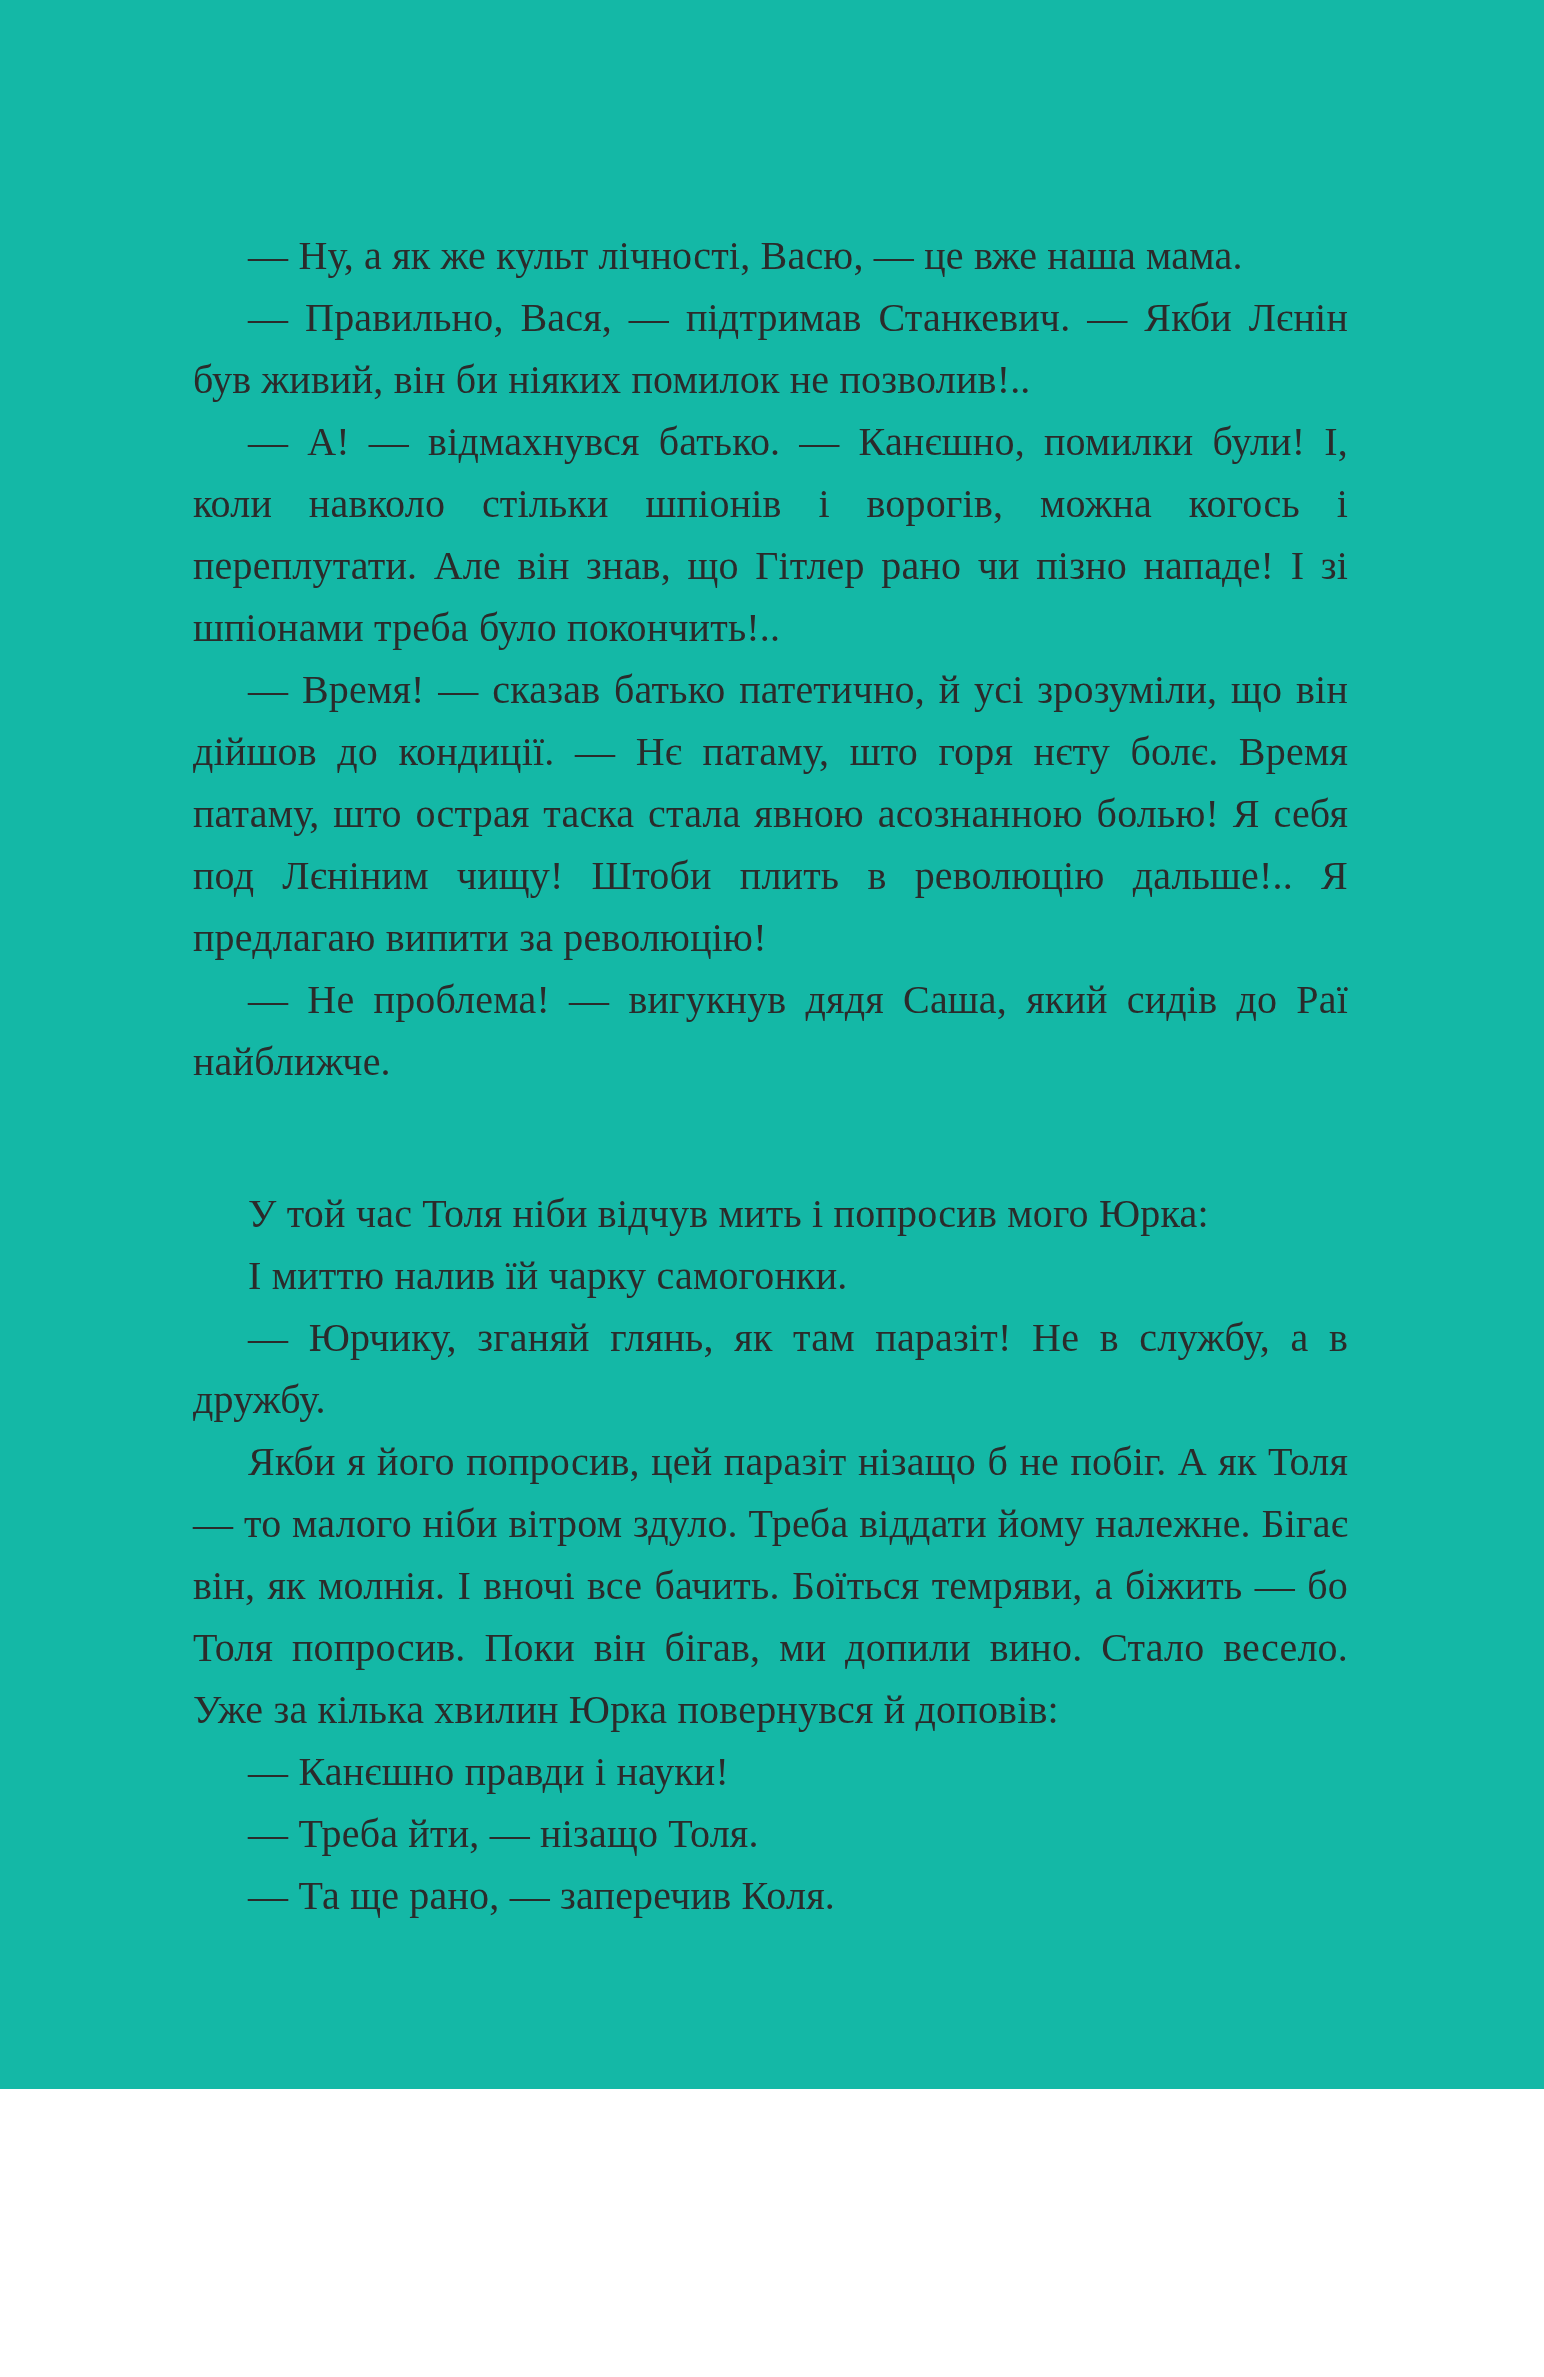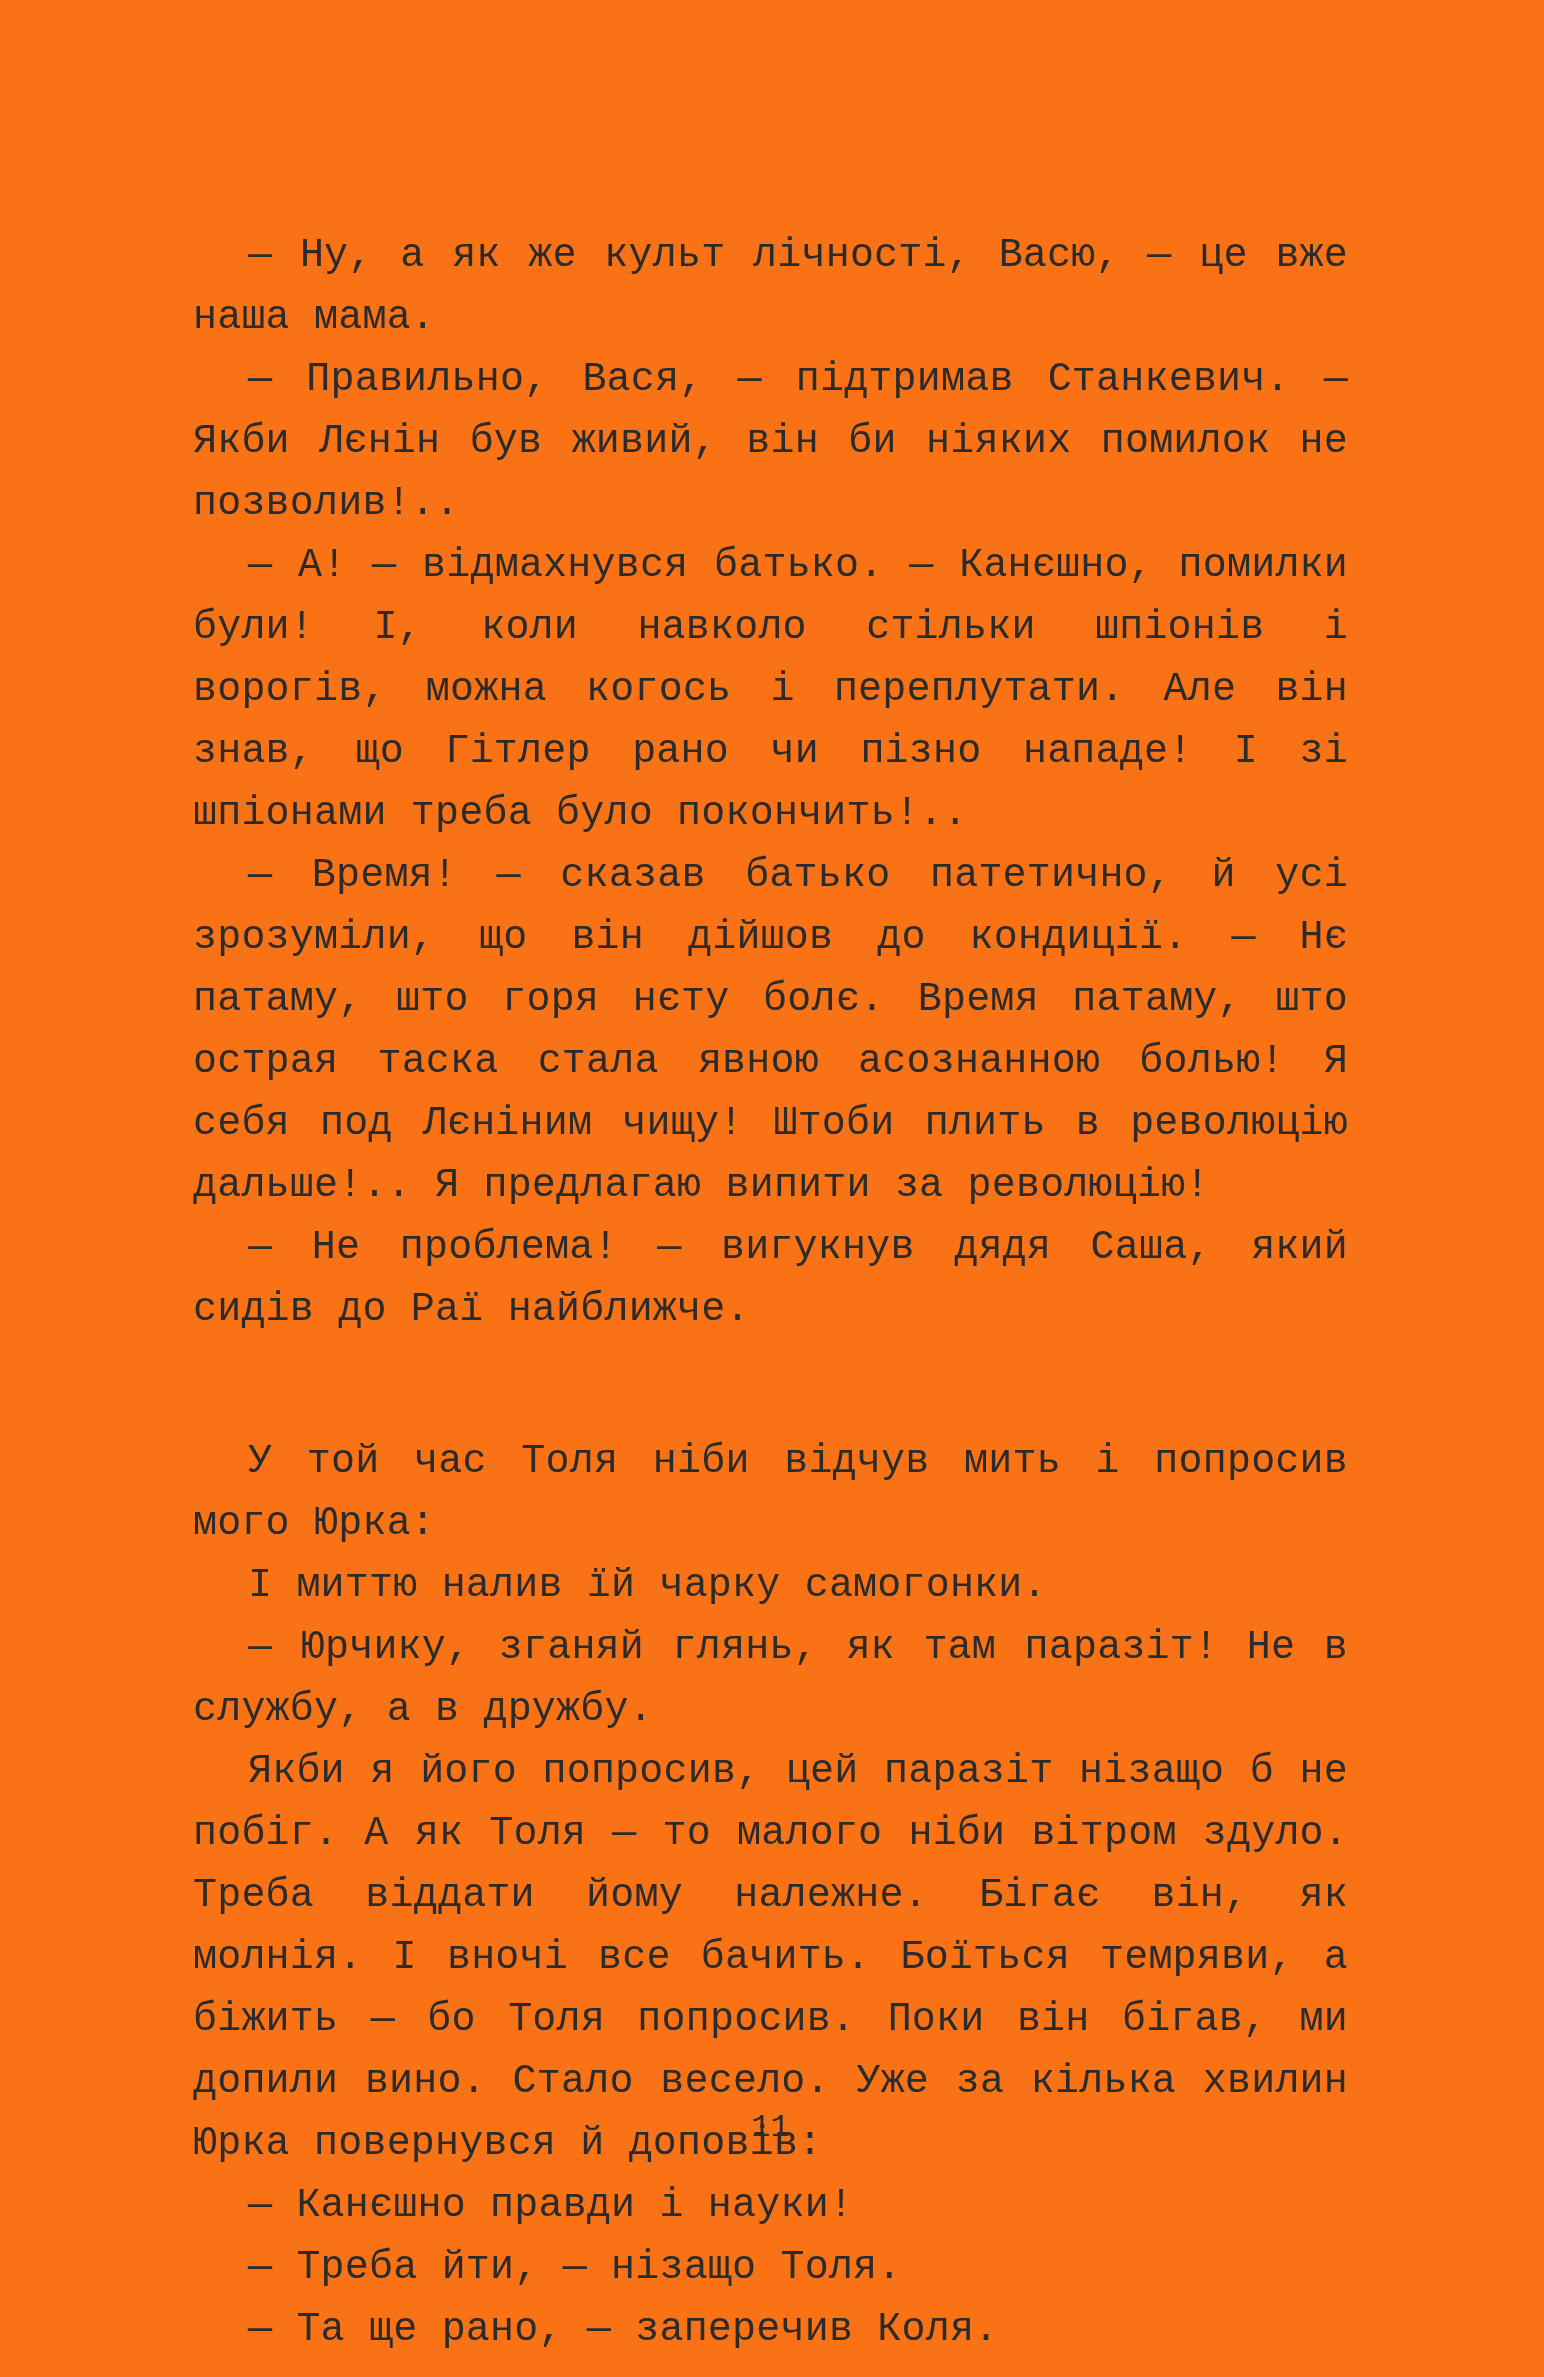--- a/index.html
+++ b/index.html
@@ -3,23 +3,23 @@
 <meta charset="utf-8">
 <style>
   html, body {
     margin: 0;
     padding: 0;
     background: #ffffff;
   }
   .page {
     position: relative;
     width: 1545px;
-    height: 2377px;
-    background: #f97316;
-    font-family: Liberation Mono, monospace;
+    height: 2089px;
+    background: #14b8a6;
+    font-family: Liberation Serif, serif;
     color: #2b2b2b;
     overflow: hidden;
   }
   .text-block {
     position: absolute;
     left: 193px;
     top: 225px;
     width: 1155px;
     font-size: 40px;
     line-height: 62px;

